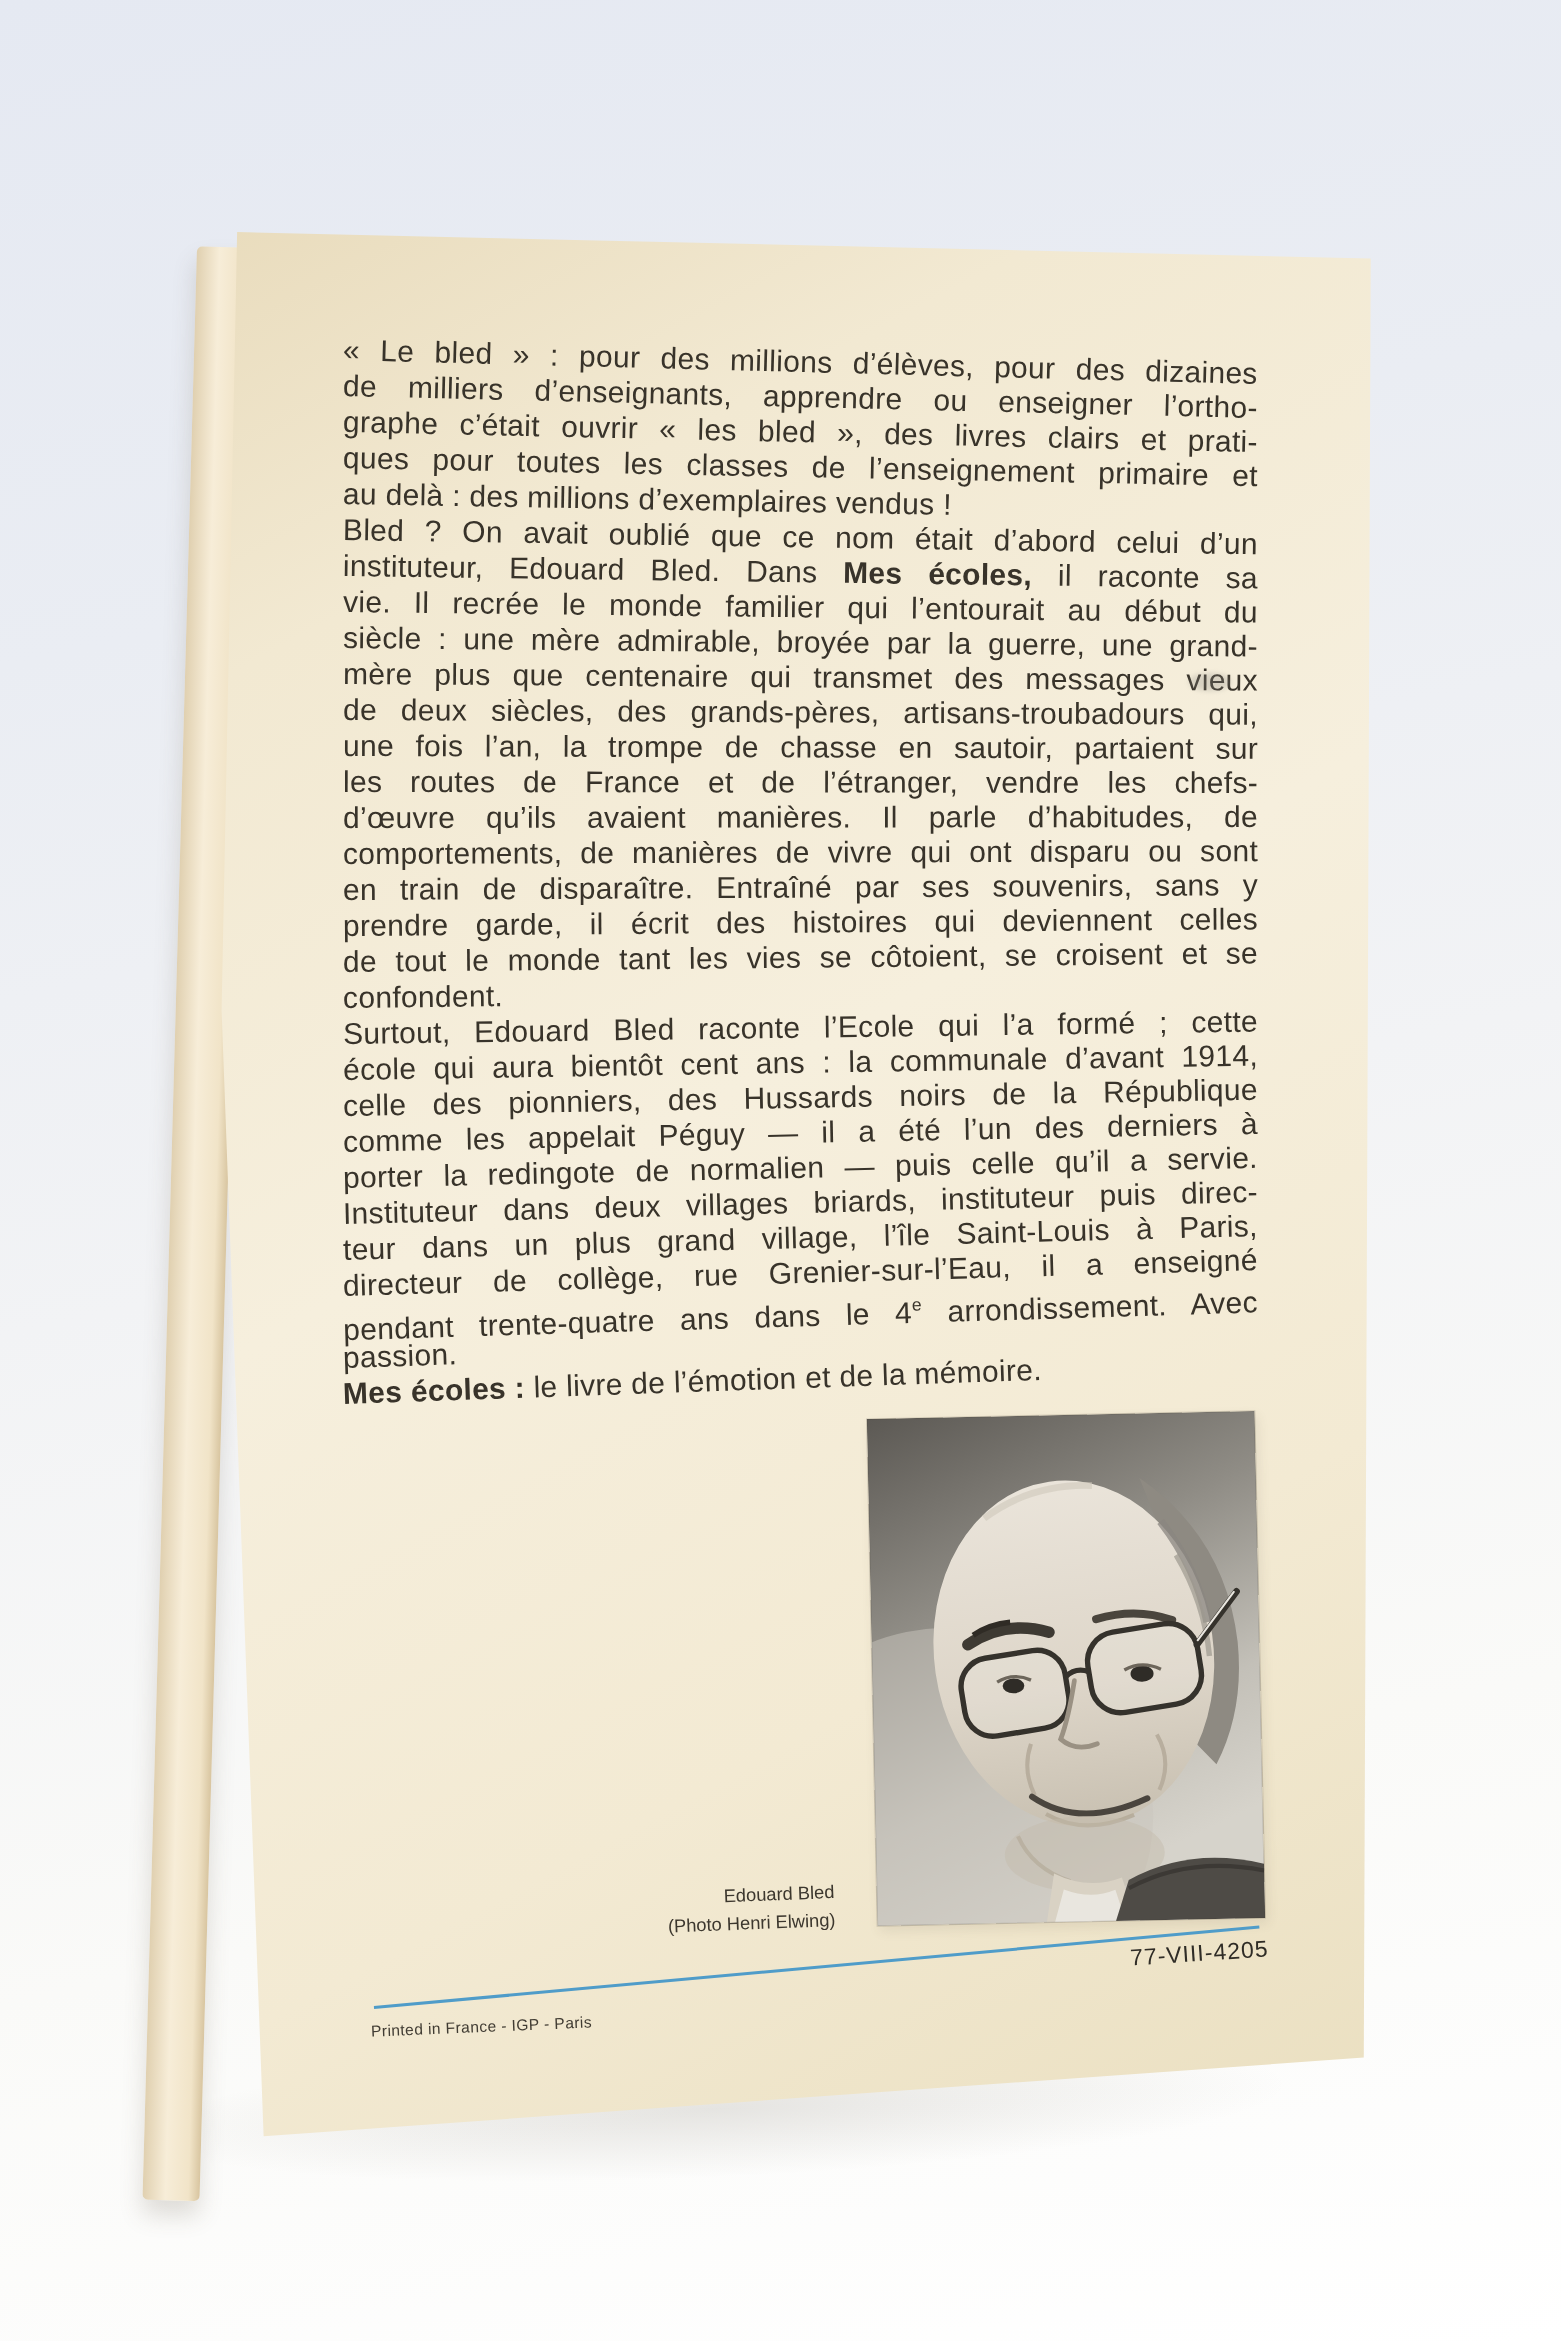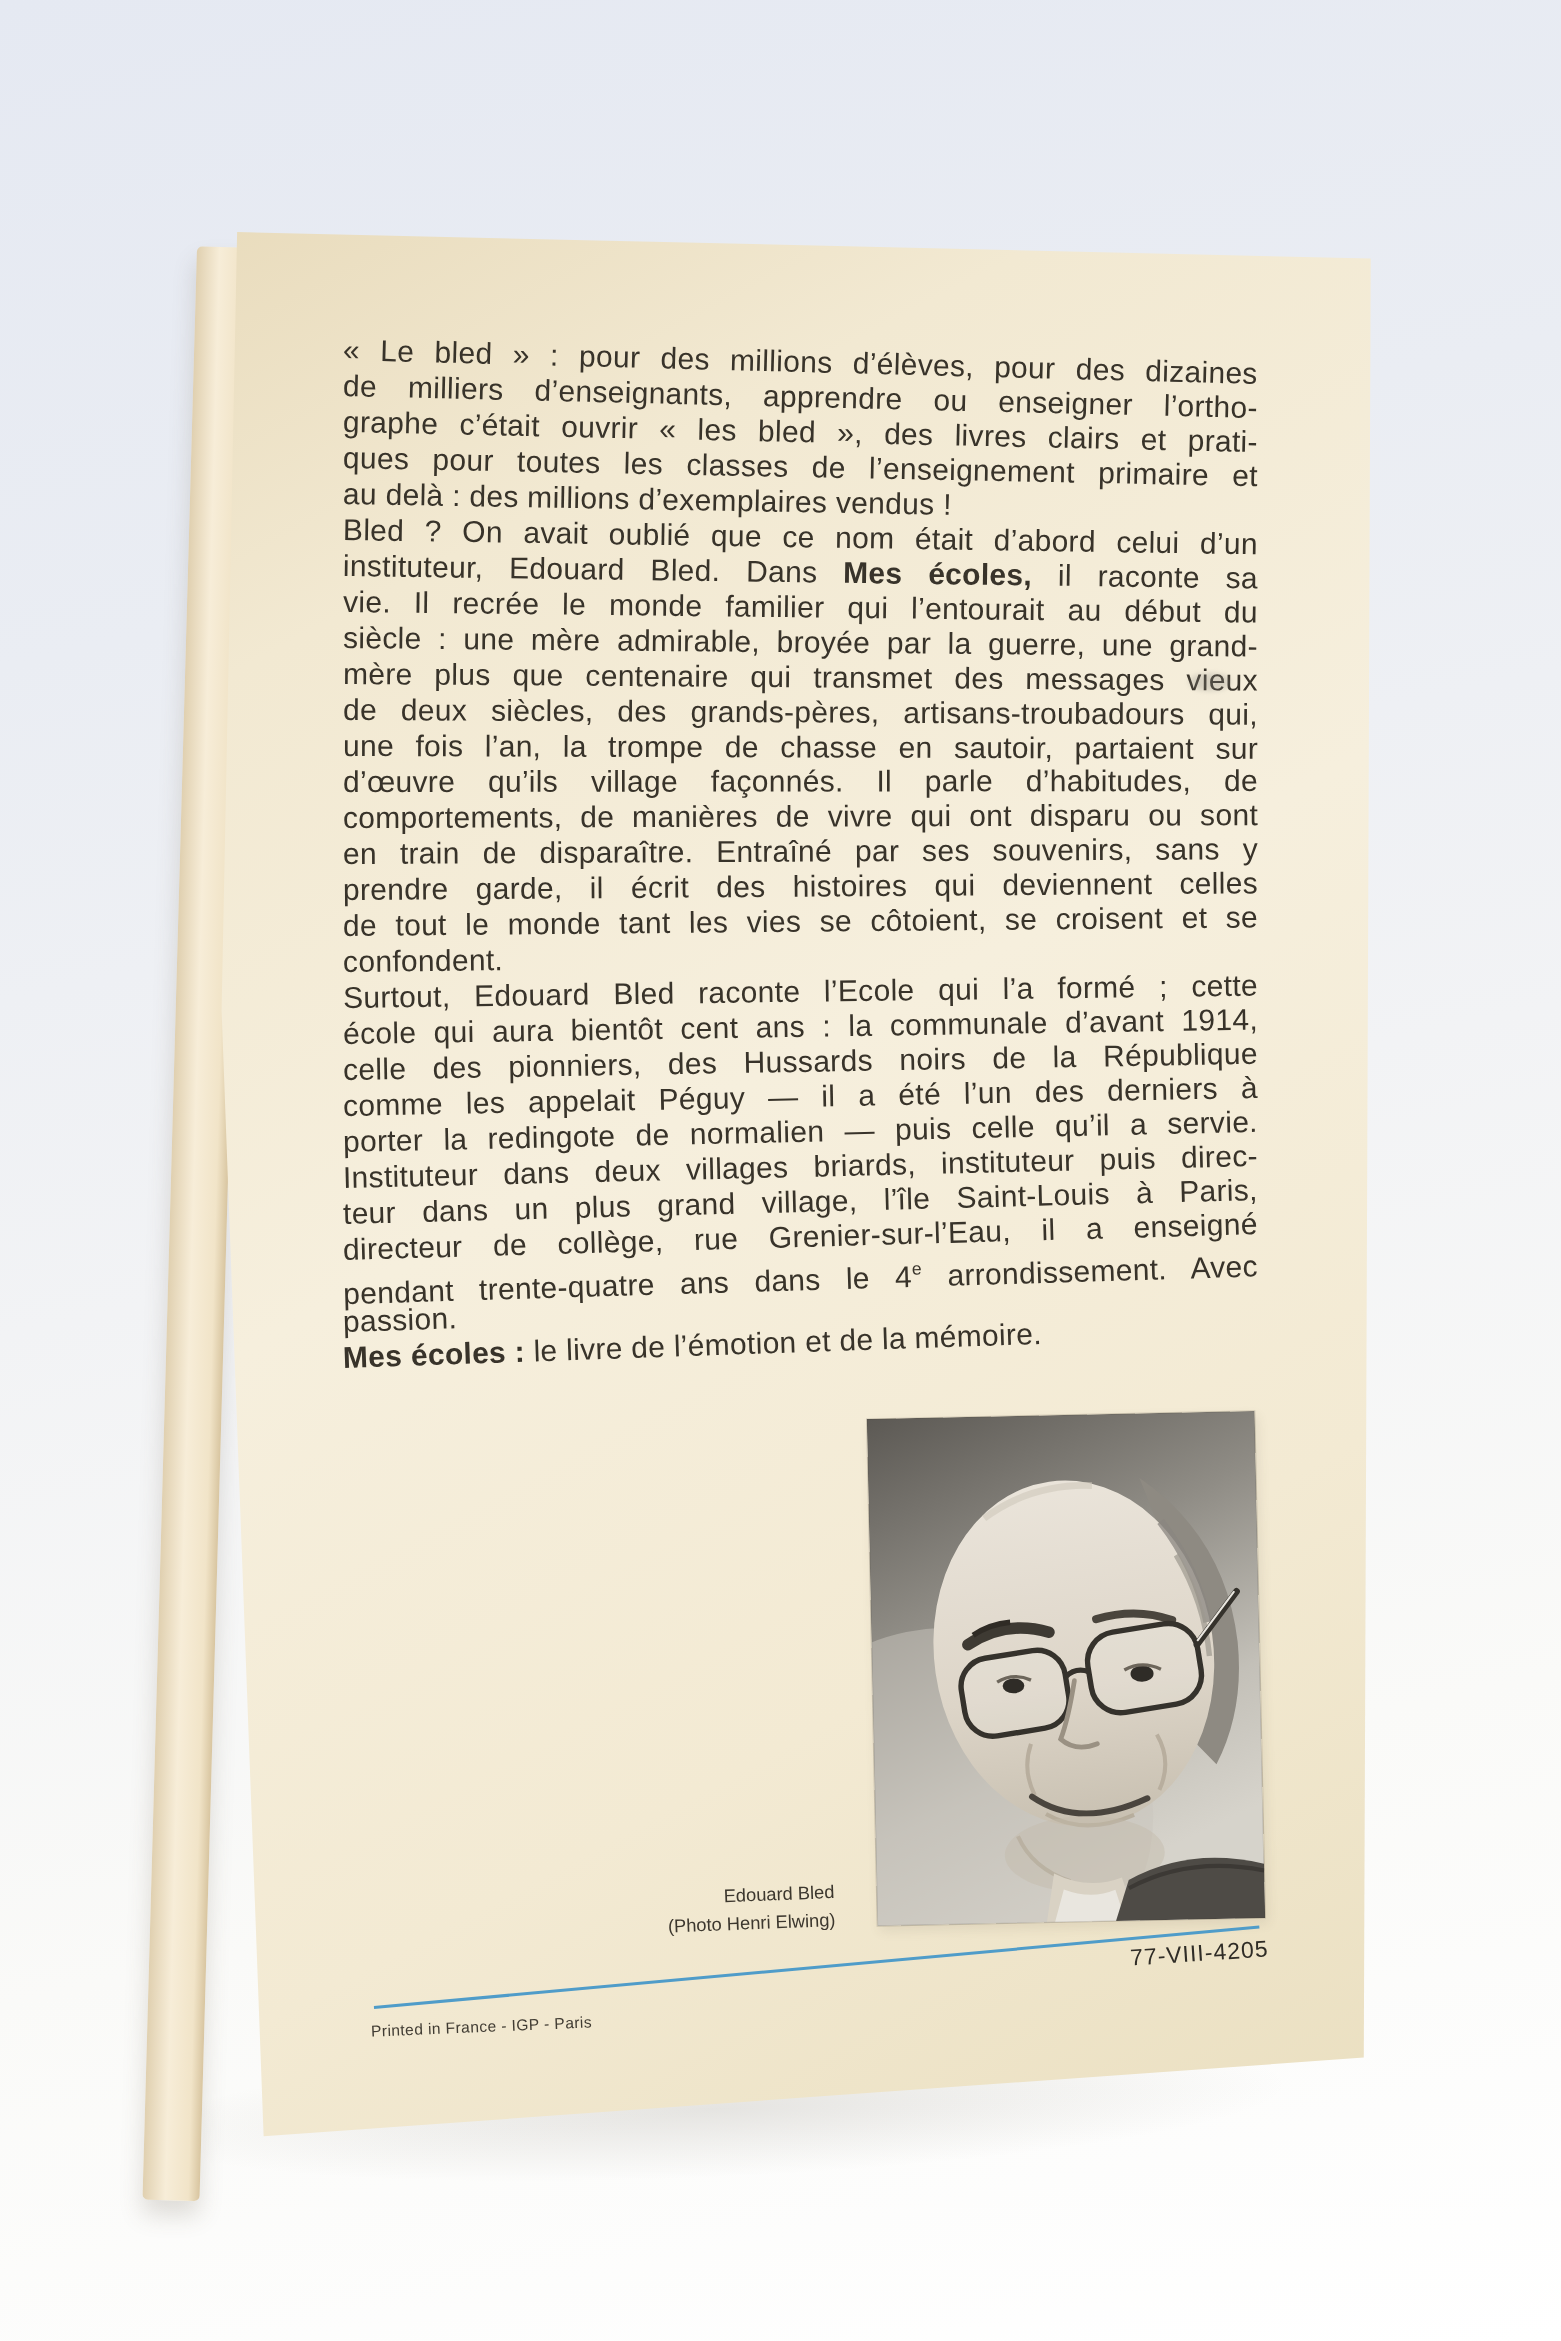--- a/index.html
+++ b/index.html
@@ -77,21 +77,22 @@
           <div class="tline just" style="transform: rotate(1.26deg); transform-origin: 0px 50%;"><span class="seg-normal">graphe c’était ouvrir « les bled », des livres clairs et prati-</span></div>
           <div class="tline just" style="transform: rotate(1.14deg); transform-origin: 0px 50%;"><span class="seg-normal">ques pour toutes les classes de l’enseignement primaire et</span></div>
           <div class="tline" style="transform: rotate(1.02deg); transform-origin: 0px 50%;"><span class="seg-normal">au delà : des millions d’exemplaires vendus !</span></div>
           <div class="tline just" style="transform: rotate(0.9deg); transform-origin: 0px 50%;"><span class="seg-normal">Bled ? On avait oublié que ce nom était d’abord celui d’un</span></div>
           <div class="tline just" style="transform: rotate(0.78deg); transform-origin: 0px 50%;"><span class="seg-normal">instituteur, Edouard Bled. Dans </span><span class="seg-bold">Mes écoles,</span><span class="seg-normal"> il raconte sa</span></div>
           <div class="tline just" style="transform: rotate(0.66deg); transform-origin: 0px 50%;"><span class="seg-normal">vie. Il recrée le monde familier qui l’entourait au début du</span></div>
           <div class="tline just" style="transform: rotate(0.54deg); transform-origin: 0px 50%;"><span class="seg-normal">siècle : une mère admirable, broyée par la guerre, une grand-</span></div>
           <div class="tline just" style="transform: rotate(0.42deg); transform-origin: 0px 50%;"><span class="seg-normal">mère plus que centenaire qui transmet des messages vieux</span></div>
           <div class="tline just" style="transform: rotate(0.3deg); transform-origin: 0px 50%;"><span class="seg-normal">de deux siècles, des grands-pères, artisans-troubadours qui,</span></div>
           <div class="tline just" style="transform: rotate(0.18deg); transform-origin: 0px 50%;"><span class="seg-normal">une fois l’an, la trompe de chasse en sautoir, partaient sur</span></div>
-          <div class="tline just" style="transform: rotate(-0.06deg); transform-origin: 0px 50%;"><span class="seg-normal">d’œuvre qu’ils village façonnés. Il parle d’habitudes, de</span></div>
+          <div class="tline just" style="transform: rotate(0.06deg); transform-origin: 0px 50%;"><span class="seg-normal">les routes de France et de l’étranger, vendre les chefs-</span></div>
+          <div class="tline just" style="transform: rotate(-0.06deg); transform-origin: 0px 50%;"><span class="seg-normal">d’œuvre qu’ils avaient manières. Il parle d’habitudes, de</span></div>
           <div class="tline just" style="transform: rotate(-0.18deg); transform-origin: 0px 50%;"><span class="seg-normal">comportements, de manières de vivre qui ont disparu ou sont</span></div>
           <div class="tline just" style="transform: rotate(-0.3deg); transform-origin: 0px 50%;"><span class="seg-normal">en train de disparaître. Entraîné par ses souvenirs, sans y</span></div>
           <div class="tline just" style="transform: rotate(-0.42deg); transform-origin: 0px 50%;"><span class="seg-normal">prendre garde, il écrit des histoires qui deviennent celles</span></div>
           <div class="tline just" style="transform: rotate(-0.54deg); transform-origin: 0px 50%;"><span class="seg-normal">de tout le monde tant les vies se côtoient, se croisent et se</span></div>
           <div class="tline" style="transform: rotate(-0.66deg); transform-origin: 0px 50%;"><span class="seg-normal">confondent.</span></div>
           <div class="tline just" style="transform: rotate(-0.78deg); transform-origin: 0px 50%;"><span class="seg-normal">Surtout, Edouard Bled raconte l’Ecole qui l’a formé ; cette</span></div>
           <div class="tline just" style="transform: rotate(-0.9deg); transform-origin: 0px 50%;"><span class="seg-normal">école qui aura bientôt cent ans : la communale d’avant 1914,</span></div>
           <div class="tline just" style="transform: rotate(-1.02deg); transform-origin: 0px 50%;"><span class="seg-normal">celle des pionniers, des Hussards noirs de la République</span></div>
           <div class="tline just" style="transform: rotate(-1.14deg); transform-origin: 0px 50%;"><span class="seg-normal">comme les appelait Péguy — il a été l’un des derniers à</span></div>
           <div class="tline just" style="transform: rotate(-1.26deg); transform-origin: 0px 50%;"><span class="seg-normal">porter la redingote de normalien — puis celle qu’il a servie.</span></div>

